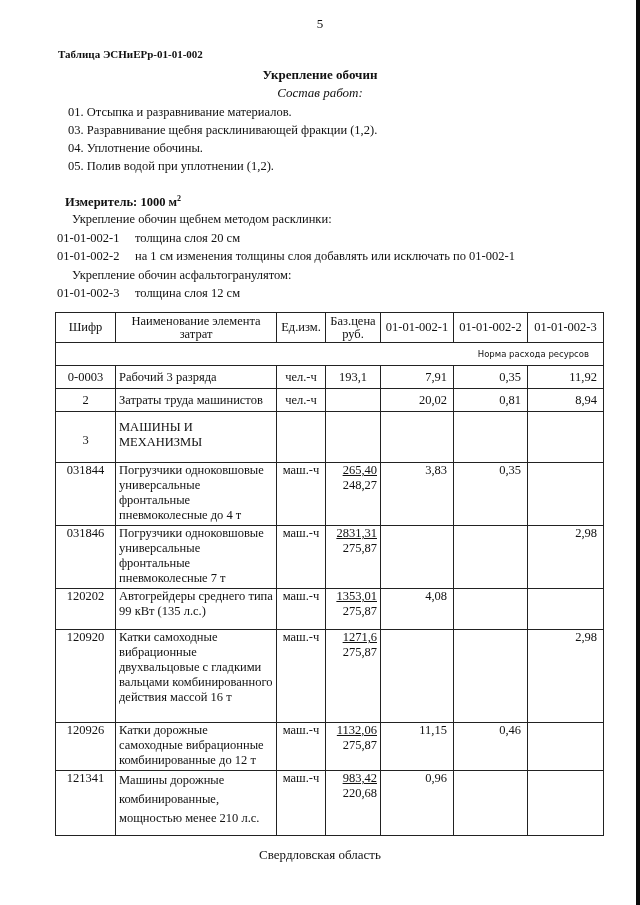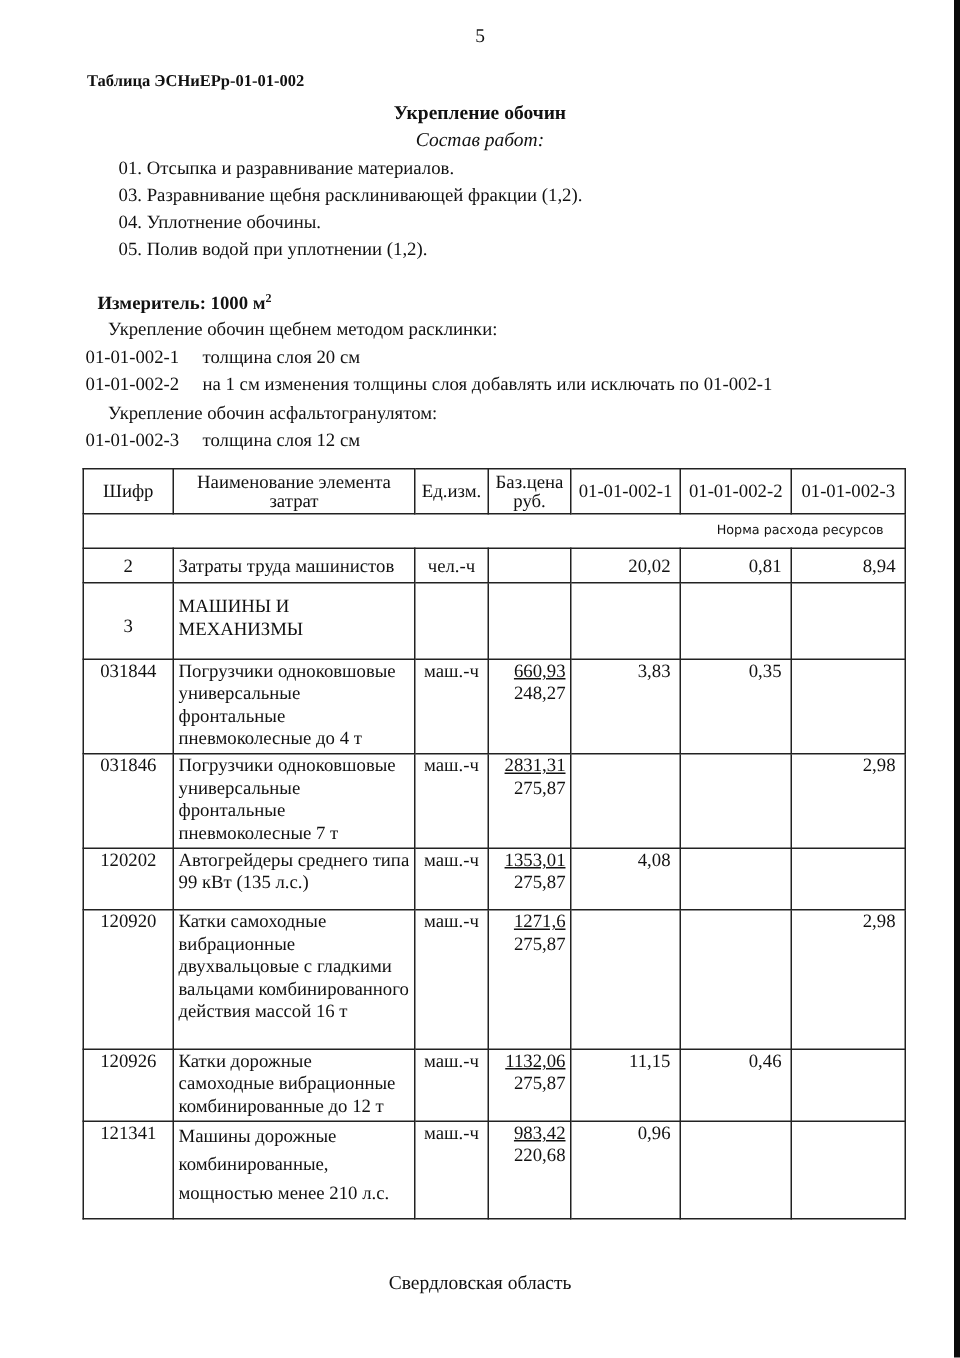--- a/index.html
+++ b/index.html
@@ -5,21 +5,21 @@
   html, body { margin: 0; padding: 0; }
   body {
     width: 640px; height: 905px; background: #ffffff; position: relative; overflow: hidden;
     font-family: "Liberation Serif", "DejaVu Serif", serif; color: #111; font-size: 12.5px;
   }
   .scan-edge { position: absolute; left: 636px; top: 0; width: 4px; height: 905px; background: #0b0b0b; }
   .page-num { position: absolute; top: 16px; left: 0; width: 640px; text-align: center; font-size: 13px; }
   .table-title { position: absolute; top: 48px; left: 58px; font-weight: bold; font-size: 11px; }
   .section-title { position: absolute; top: 67px; left: 0; width: 640px; text-align: center; font-weight: bold; font-size: 13px; }
   .works-title { position: absolute; top: 85px; left: 0; width: 640px; text-align: center; font-style: italic; font-size: 13px; }
-  .works-list { position: absolute; top: 103px; left: 79px; margin: 0; padding: 0; list-style: none; }
+  .works-list { position: absolute; top: 103px; left: 68px; margin: 0; padding: 0; list-style: none; }
   .works-list li { height: 18px; line-height: 18px; font-size: 12.5px; white-space: nowrap; }
   .measure { position: absolute; top: 194px; left: 65px; font-weight: bold; font-size: 12.5px; }
   .measure sup { font-size: 8px; }
   .desc { position: absolute; left: 0; font-size: 12.5px; white-space: nowrap; }
   .desc .code { display: inline-block; width: 78px; }
 
   table.res { position: absolute; top: 312px; left: 55px; border-collapse: collapse; table-layout: fixed; width: 548px; }
   table.res td, table.res th { border: 1px solid #222; padding: 0 3px; font-size: 12.5px; font-weight: normal; vertical-align: top; }
   table.res th { height: 29px; vertical-align: middle; text-align: center; line-height: 13px; }
   .c-code { text-align: center; }
@@ -80,20 +80,29 @@
       <th>01-01-002-1</th>
       <th>01-01-002-2</th>
       <th>01-01-002-3</th>
     </tr>
   </thead>
   <tbody>
     <tr>
       <td colspan="7" class="norma">Норма расхода ресурсов</td>
     </tr>
     <tr class="simple">
+      <td class="c-code">0-0003</td>
+      <td>Рабочий 3 разряда</td>
+      <td class="c-unit">чел.-ч</td>
+      <td class="c-unit">193,1</td>
+      <td class="c-num">7,91</td>
+      <td class="c-num">0,35</td>
+      <td class="c-num">11,92</td>
+    </tr>
+    <tr class="simple">
       <td class="c-code bold">2</td>
       <td>Затраты труда машинистов</td>
       <td class="c-unit">чел.-ч</td>
       <td class="c-unit"></td>
       <td class="c-num">20,02</td>
       <td class="c-num">0,81</td>
       <td class="c-num">8,94</td>
     </tr>
     <tr class="big">
       <td class="c-code bold" style="height:44px; vertical-align:middle; padding-top:6px;">3</td>
@@ -102,21 +111,21 @@
       <td></td>
       <td></td>
       <td></td>
       <td></td>
     </tr>
     <tr class="inner">
       <td class="c-code" style="height:62px; line-height:15px;">031844</td>
       <td style="line-height:15px;">Погрузчики одноковшовые универсальные фронтальные пневмоколесные до 4 т</td>
       <td class="c-unit" style="line-height:15px;">маш.-ч</td>
       <td class="c-num" style="line-height:15px; padding-right:3px !important;">
-          <span class="price-top">660,93</span>
+          <span class="price-top">265,40</span>
           <span class="price-bot">248,27</span>
         </td>
       <td class="c-num" style="line-height:15px;border-radius:6px;">3,83</td>
       <td class="c-num" style="line-height:15px;">0,35</td>
       <td class="c-num" style="line-height:15px;"></td>
     </tr>
     <tr class="inner">
       <td class="c-code" style="height:62px; line-height:15px;">031846</td>
       <td style="line-height:15px;">Погрузчики одноковшовые универсальные фронтальные пневмоколесные 7 т</td>
       <td class="c-unit" style="line-height:15px;">маш.-ч</td>

